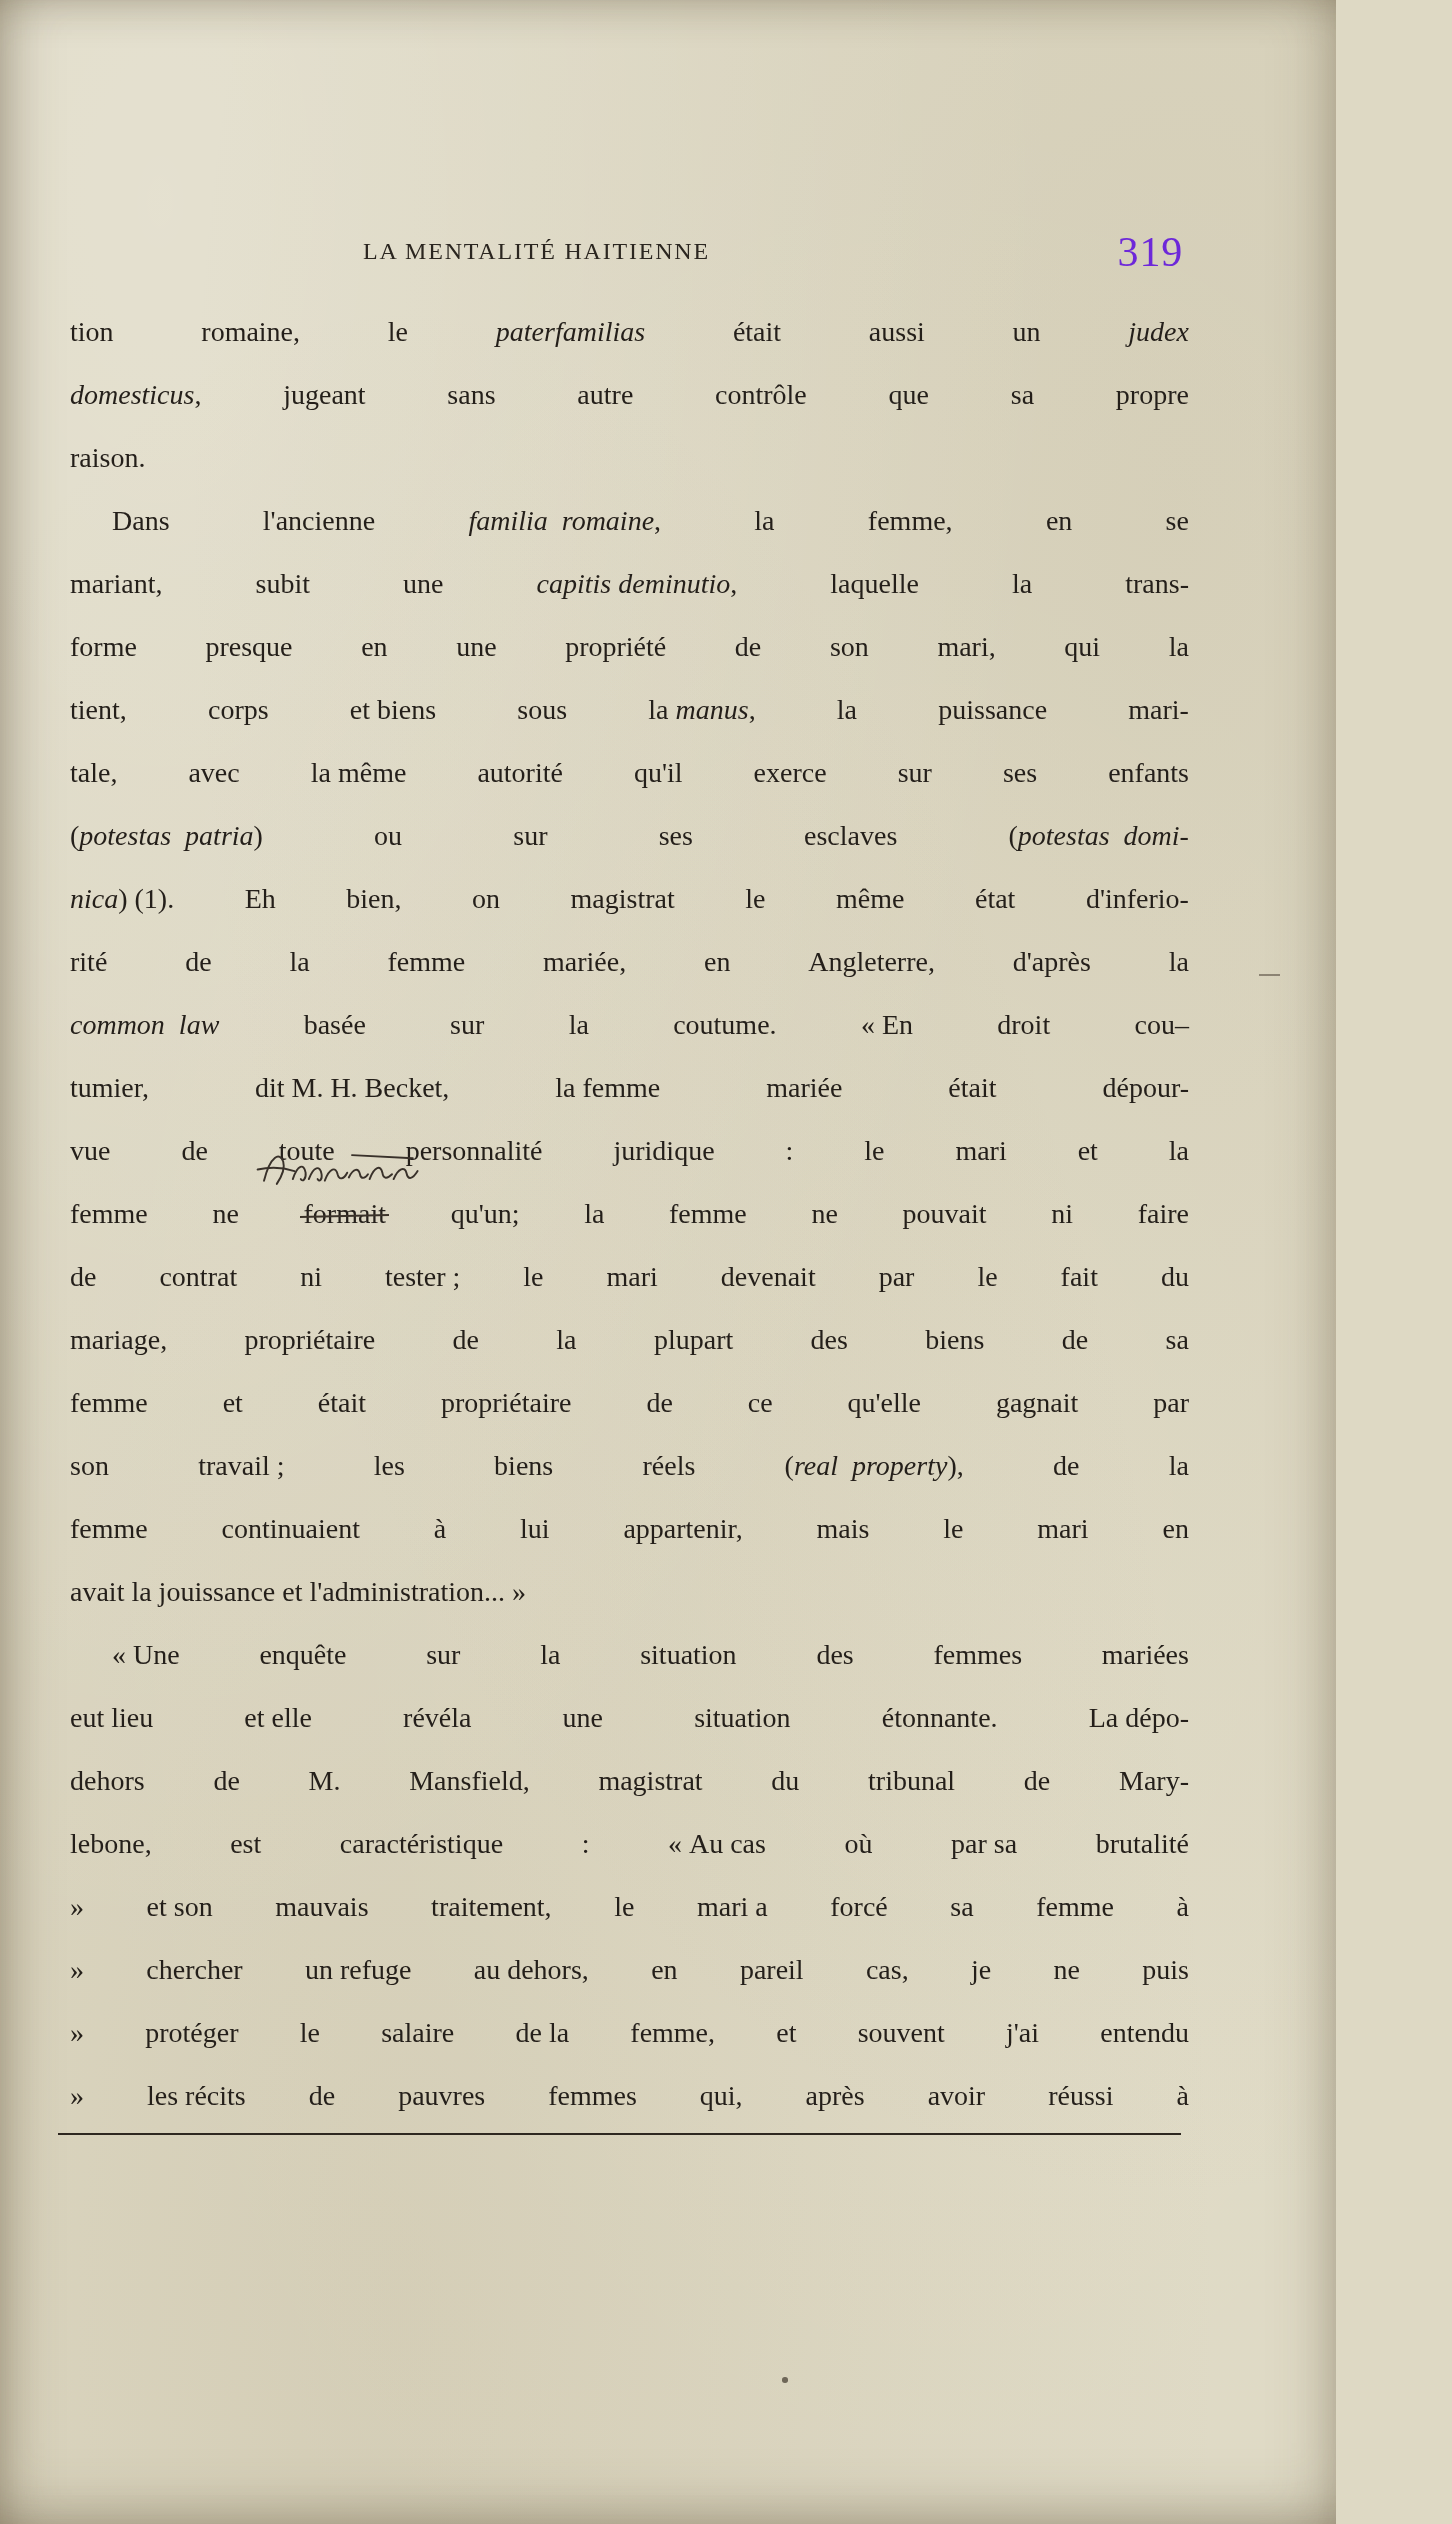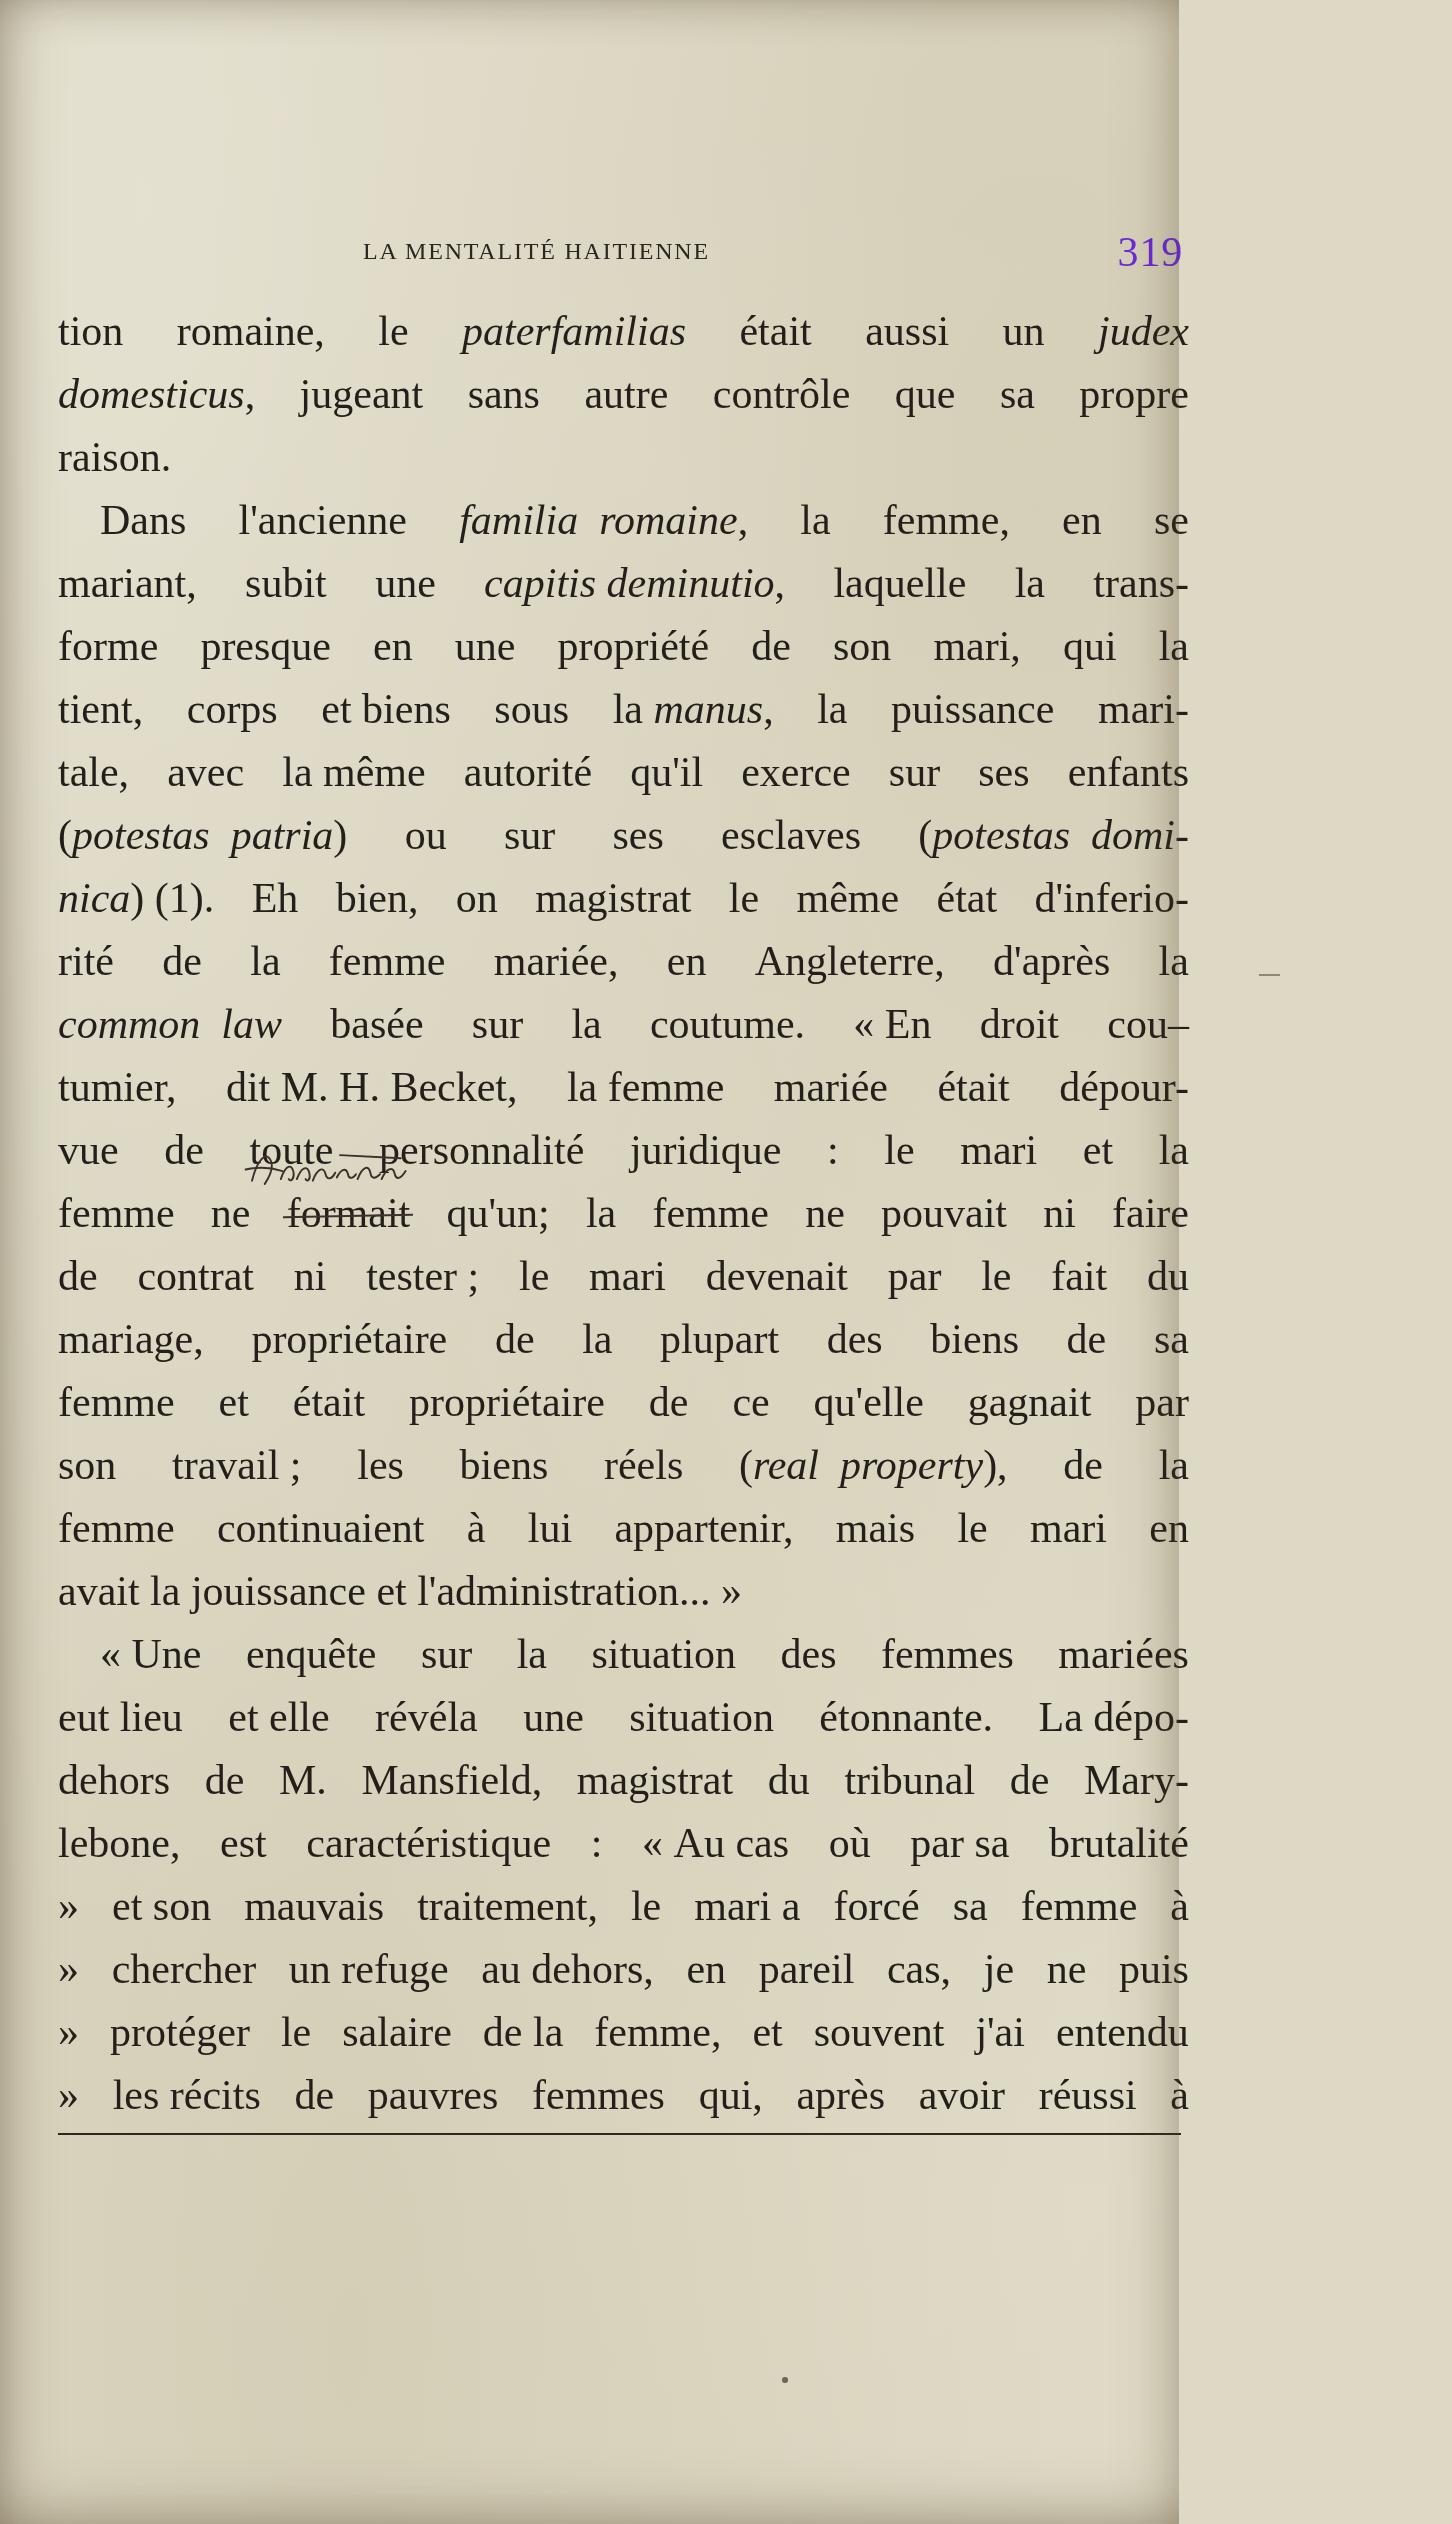--- a/index.html
+++ b/index.html
@@ -33,21 +33,21 @@
       inset 37px 0 56px -32px rgba(90,75,50,0.40),
       inset -32px 0 64px -32px rgba(90,75,50,0.35),
       inset 0 30.5px 48px -32px rgba(90,75,50,0.30),
       inset 0 -37px 64px -32px rgba(90,75,50,0.38);
     pointer-events: none;
   }
 
   .sheet {
     position: absolute;
     left: 0; top: 0;
-    width: 1179px;
+    width: 1336px;
     height: 2525px;
   }
 
   .content {
     position: absolute;
     left: 50px;
     top: 233px;
     width: 1139px;
   }
 
@@ -92,22 +92,23 @@
     text-justify: inter-word;
     color: #241f1a;
   }
   p.para.first { text-indent: 0; }
   em { }
 
   
   .line {
     display: block;
     white-space: nowrap;
-    font-size: 42px;
+    font-size: 28px;
     line-height: 63px;
+    margin-left: 12px;
   }
   .line.justify {
     display: flex;
     justify-content: space-between;
     white-space: nowrap;
   }
   .line.justify > span { display: inline-block; }
   .line-indent { padding-left: 42px; }
 
   

